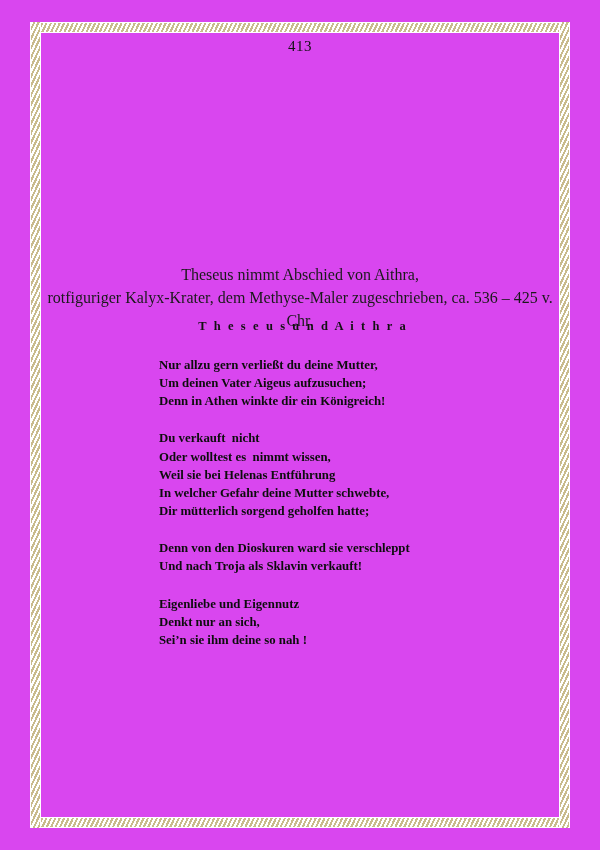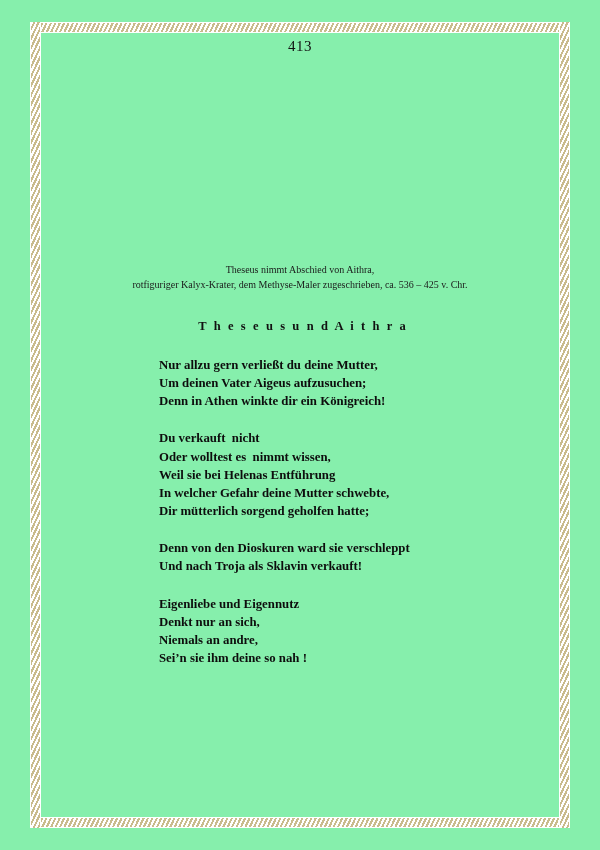--- a/index.html
+++ b/index.html
@@ -12,21 +12,21 @@
     background: #ede0b4;
     font-family: "Liberation Serif", serif;
     color: #111111;
     overflow: hidden;
   }
 
   .page {
     position: relative;
     width: 600px;
     height: 850px;
-    background: #86efac;
+    background: #d946ef;
     box-sizing: border-box;
   }
 
   
   .frame-top, .frame-bottom {
     position: absolute;
     left: 30px;
     right: 30px;
     height: 9px;
     background-image: repeating-linear-gradient(
@@ -71,21 +71,21 @@
     margin-top: 7px;
     color: #111;
   }
 
   .caption {
     position: absolute;
     top: 232px;
     left: 0;
     right: 0;
     text-align: center;
-    font-size: 10px;
+    font-size: 16px;
     line-height: 1.45;
     color: #1a1a1a;
   }
 
   .poem-block {
     position: absolute;
     top: 288px;
     left: 0;
     right: 0;
   }
@@ -154,21 +154,20 @@
         </div>
 
         <div class="stanza">
           <div class="line">Denn von den Dioskuren ward sie verschleppt</div>
           <div class="line">Und nach Troja als Sklavin verkauft!</div>
         </div>
 
         <div class="stanza">
           <div class="line">Eigenliebe und Eigennutz</div>
           <div class="line">Denkt nur an sich,</div>
-          <div class="line">Niemals an andre,</div>
           <div class="line">Sei’n sie ihm deine so nah !</div>
         </div>
 
       </div>
     </div>
 
   </div>
 </div>
 
 </body></html>

